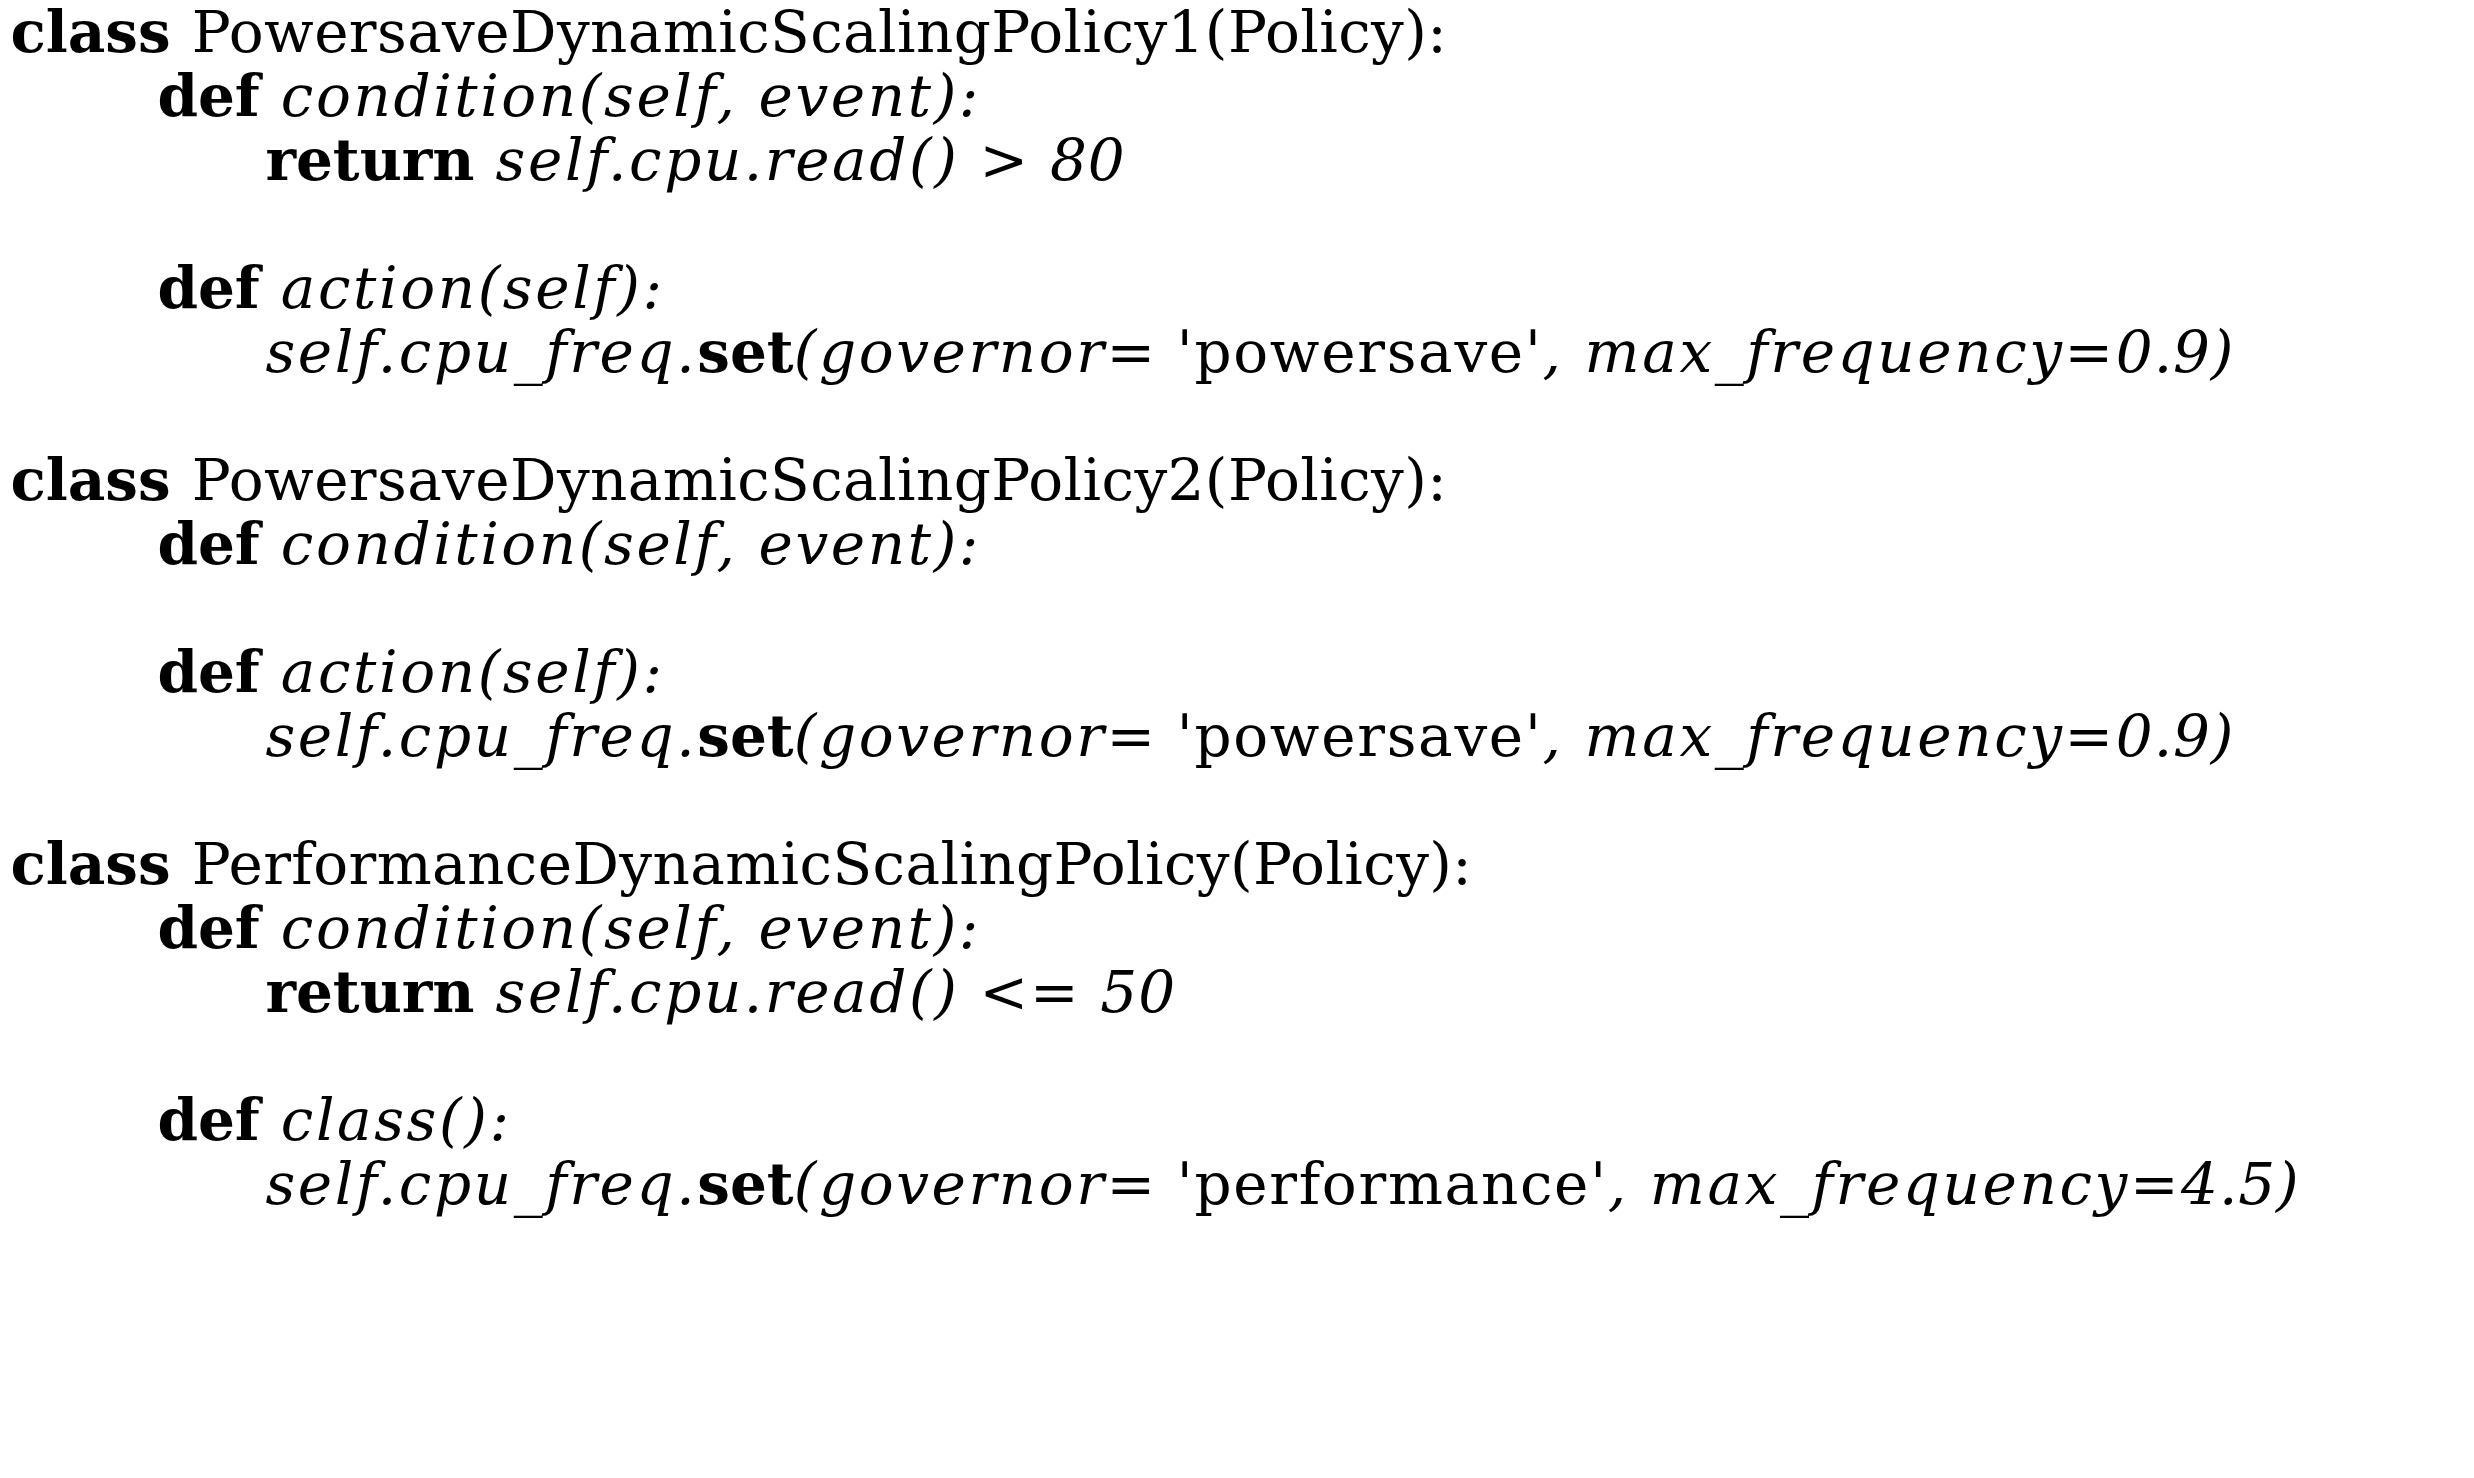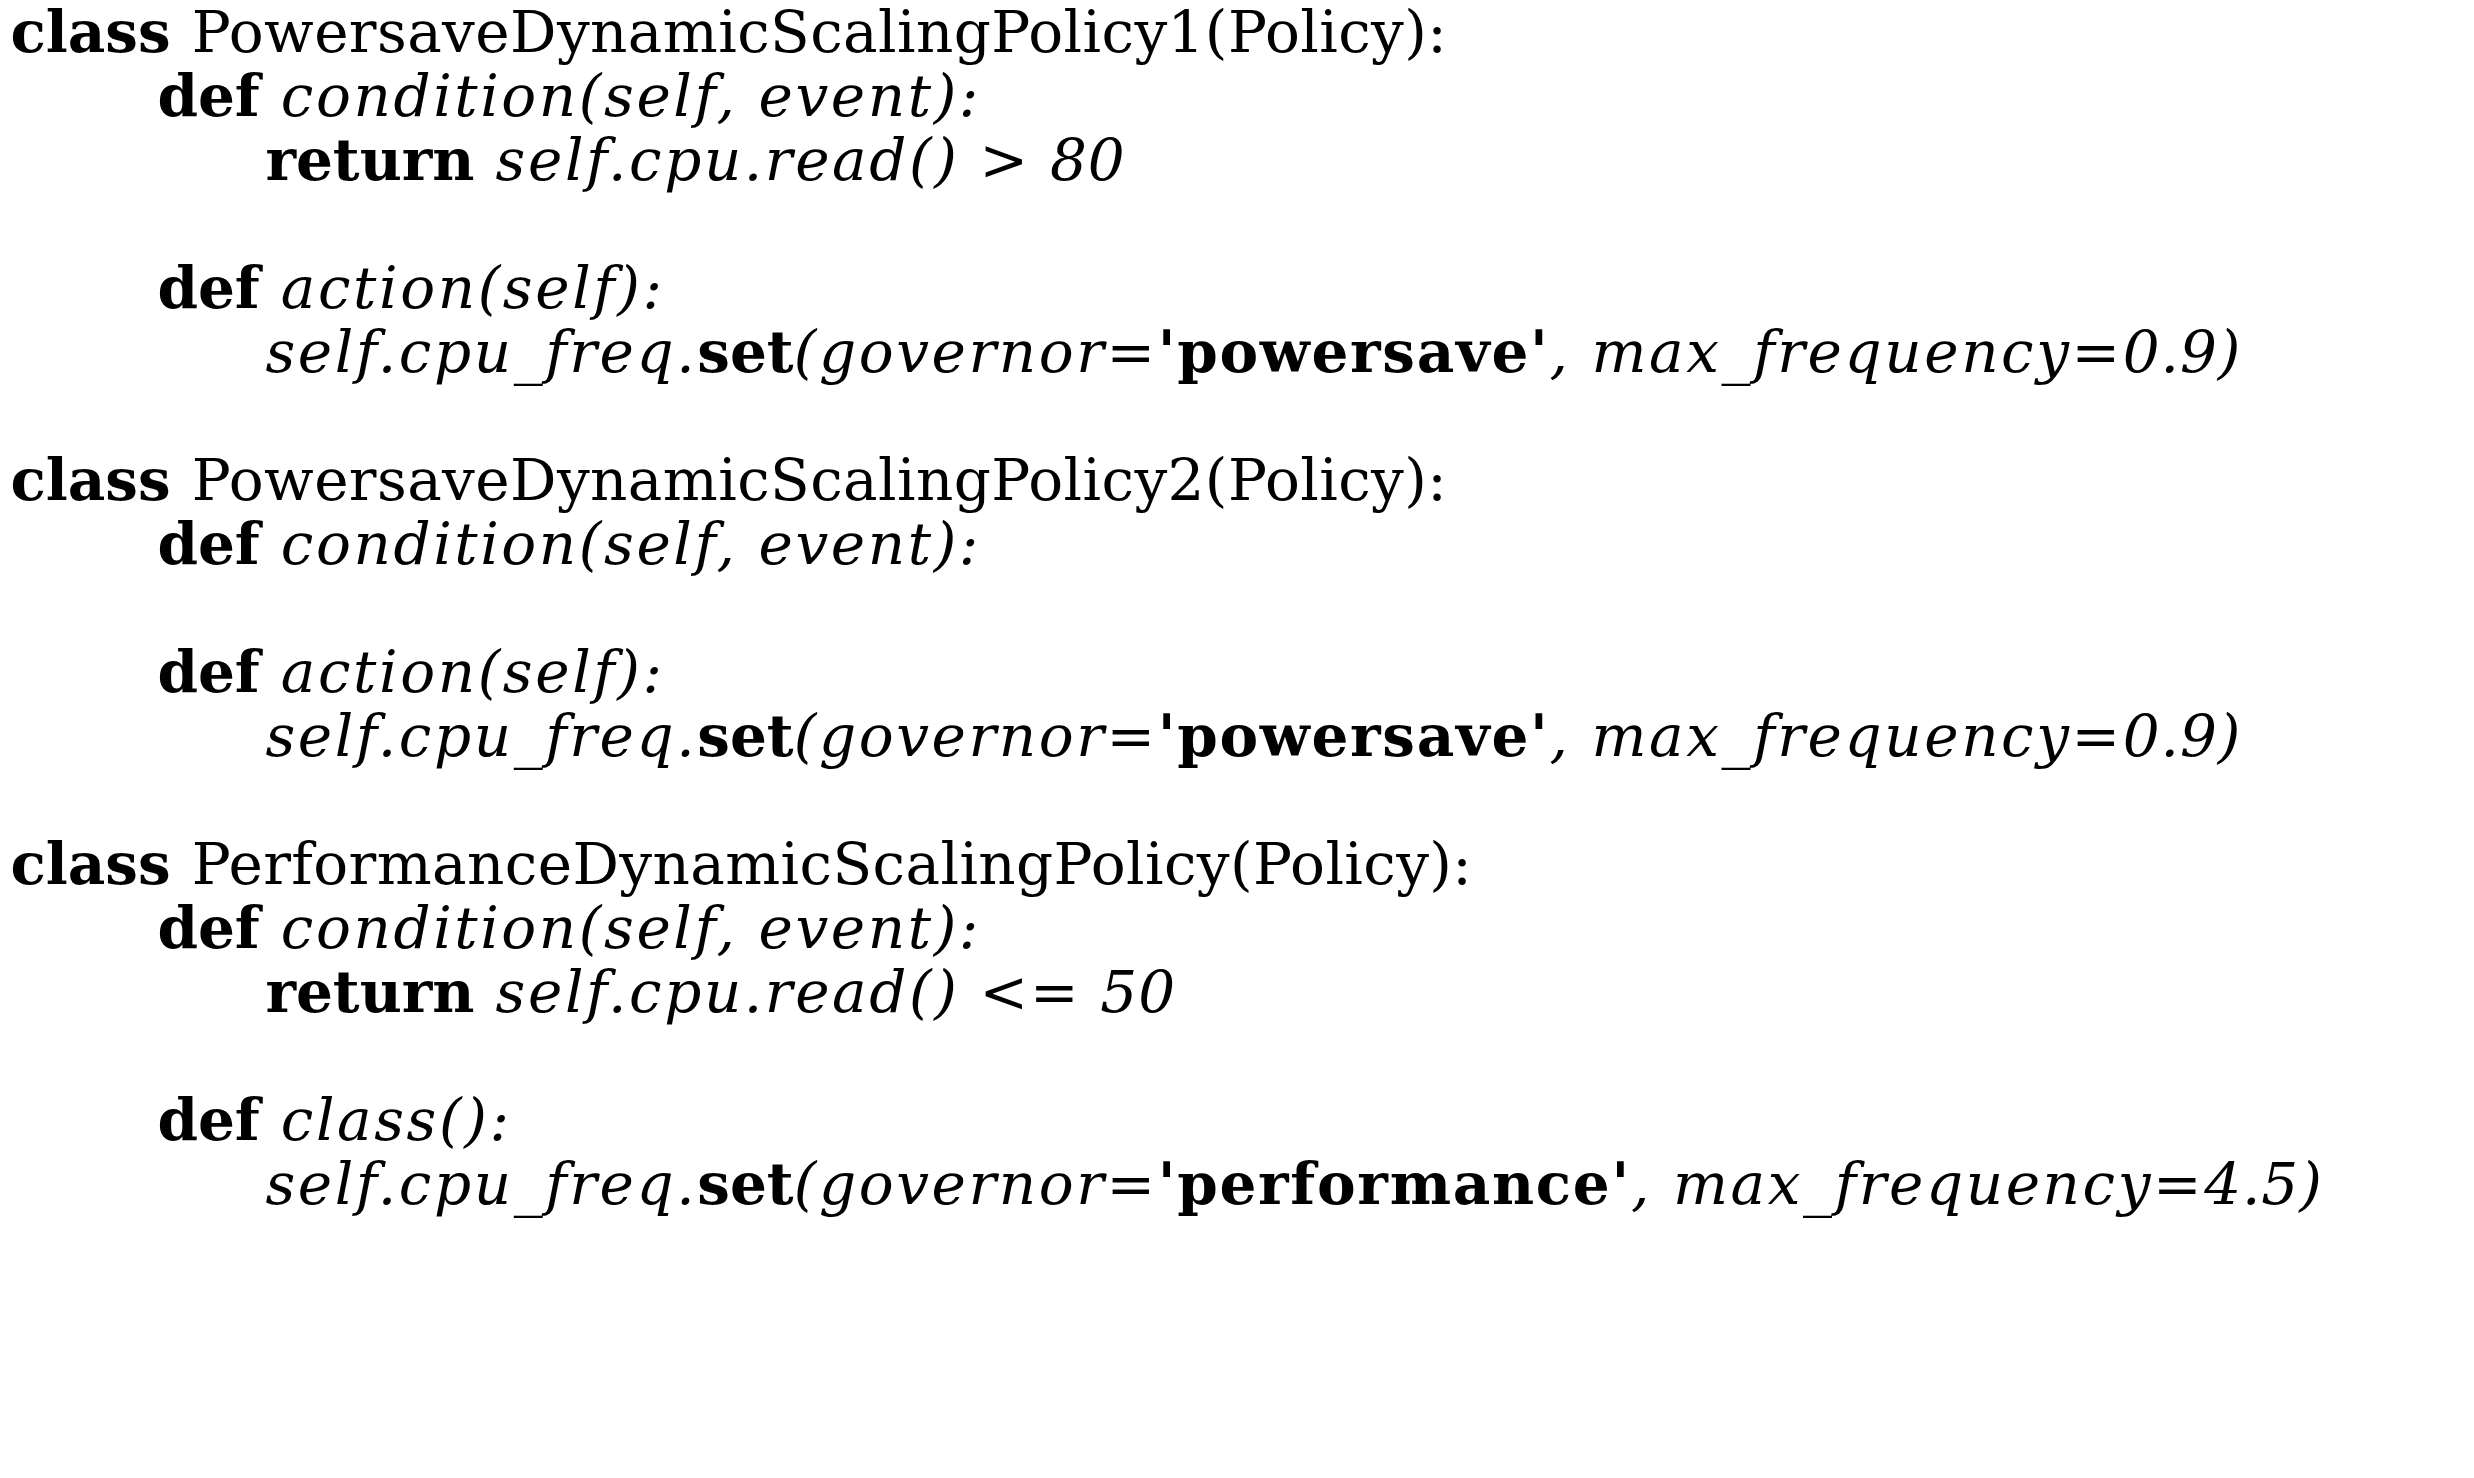--- a/index.html
+++ b/index.html
@@ -63,22 +63,23 @@
   .plain {
     font-weight: normal;
     letter-spacing: 2.6px;
   }
   .num {
     font-weight: normal;
     letter-spacing: 0.9px;
     font-style: italic;
   }
   .str {
-    font-weight: bold;
+    font-weight: normal;
     letter-spacing: 1.7px;
+    margin-left: 19px;
   }
   .op {
     font-weight: normal;
     letter-spacing: 1.7px;
   }
   .cls-name {
     font-weight: normal;
     letter-spacing: 0.4px;
   }
 </style>

